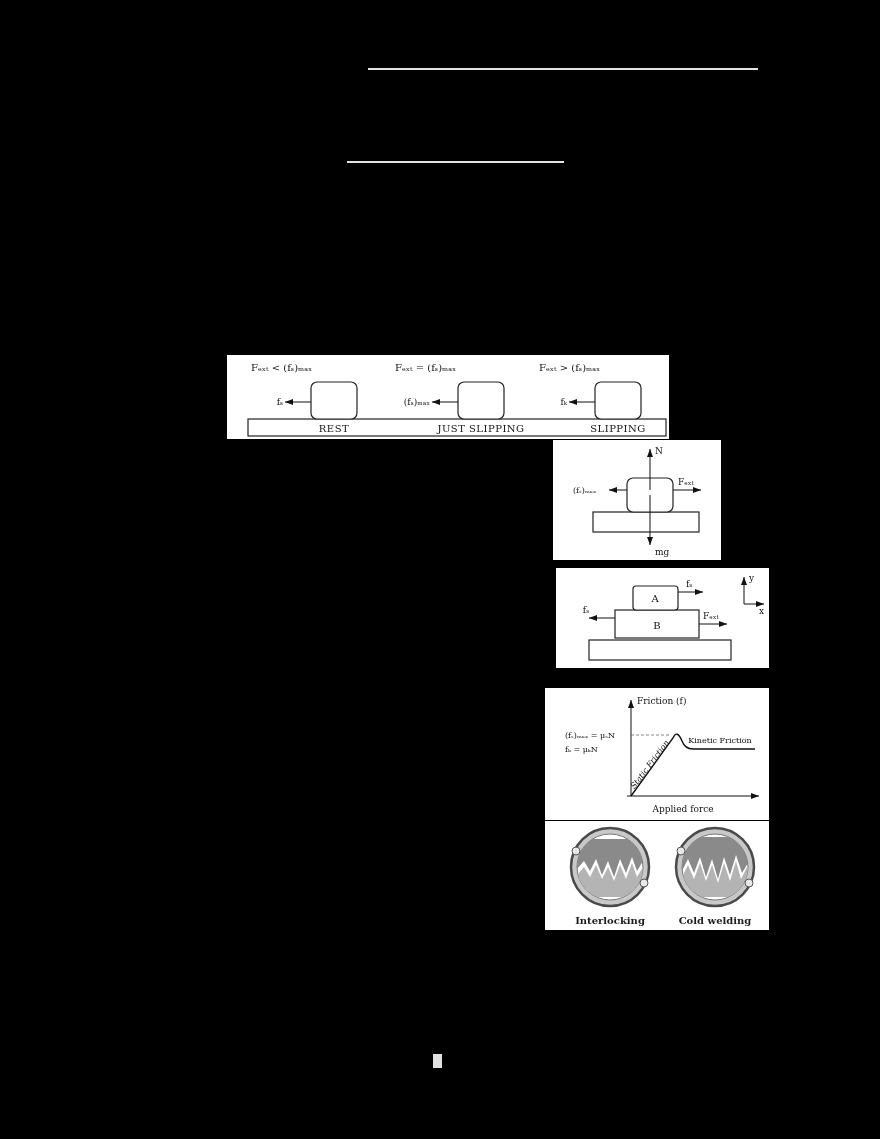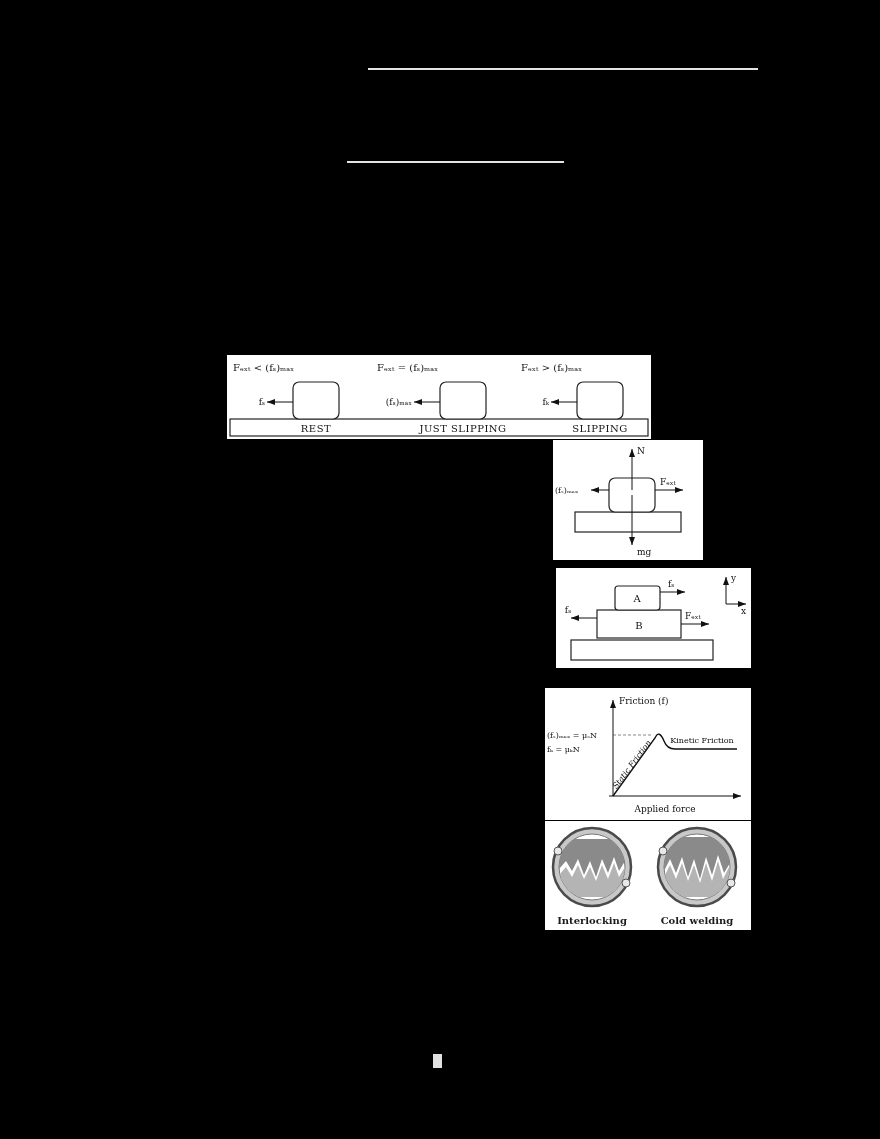--- a/index.html
+++ b/index.html
@@ -1,18 +1,18 @@
 <!DOCTYPE html>
 <html><head>
 <meta charset="utf-8">
 <style>
   html,body{margin:0;padding:0;background:#000;}
   .page{position:relative;width:880px;height:1139px;background:#000;overflow:hidden;
         font-family:"DejaVu Serif","DejaVu Sans",serif;}
-  .figure{position:absolute;background:#fff;}
+  .figure{position:absolute;background:#fff;padding-left:18px;}
   .rule{position:absolute;background:#e3e3e3;}
   .pagemark{position:absolute;background:#e0e0e0;}
   svg{display:block;}
   text{fill:#111;font-family:"DejaVu Serif","DejaVu Sans",serif;}
   .t10{font-size:10px;}
   .t9{font-size:9px;}
   .t8{font-size:8px;}
   .cap{font-size:10px;font-weight:bold;fill:#1c1c1c;}
   .state{font-size:10px;letter-spacing:.5px;}
   .ital{font-style:italic;}

